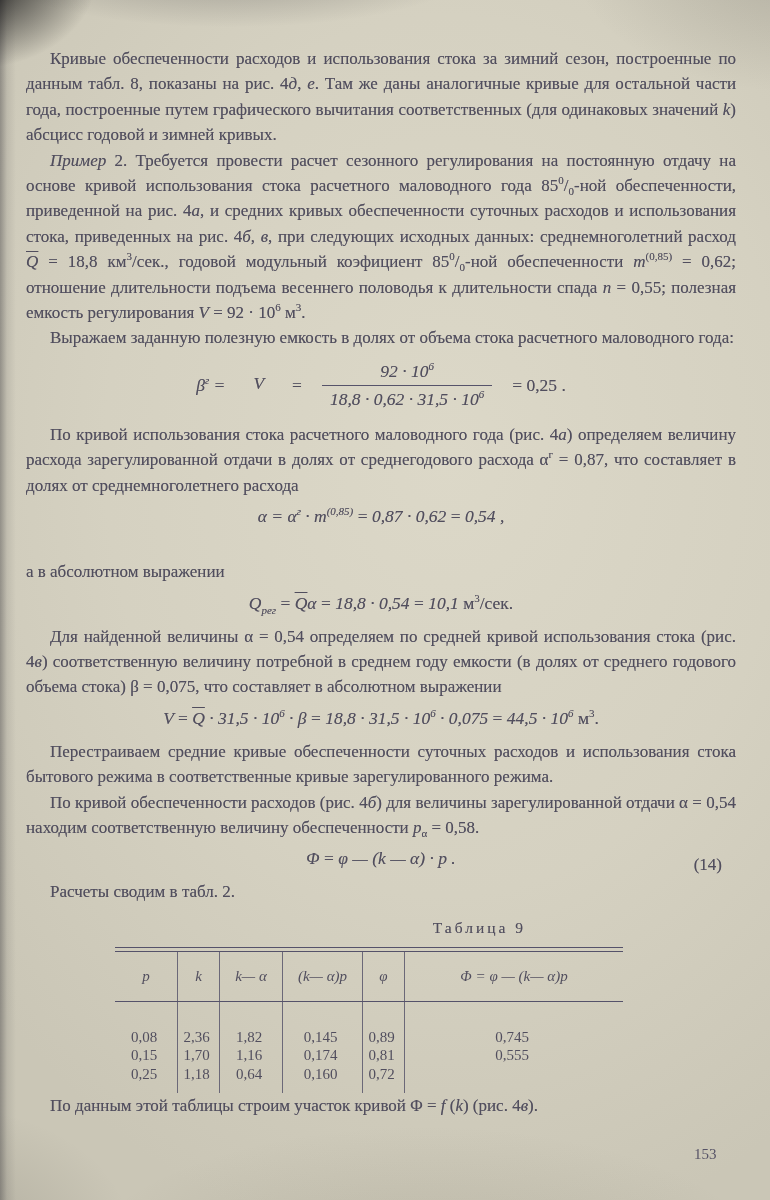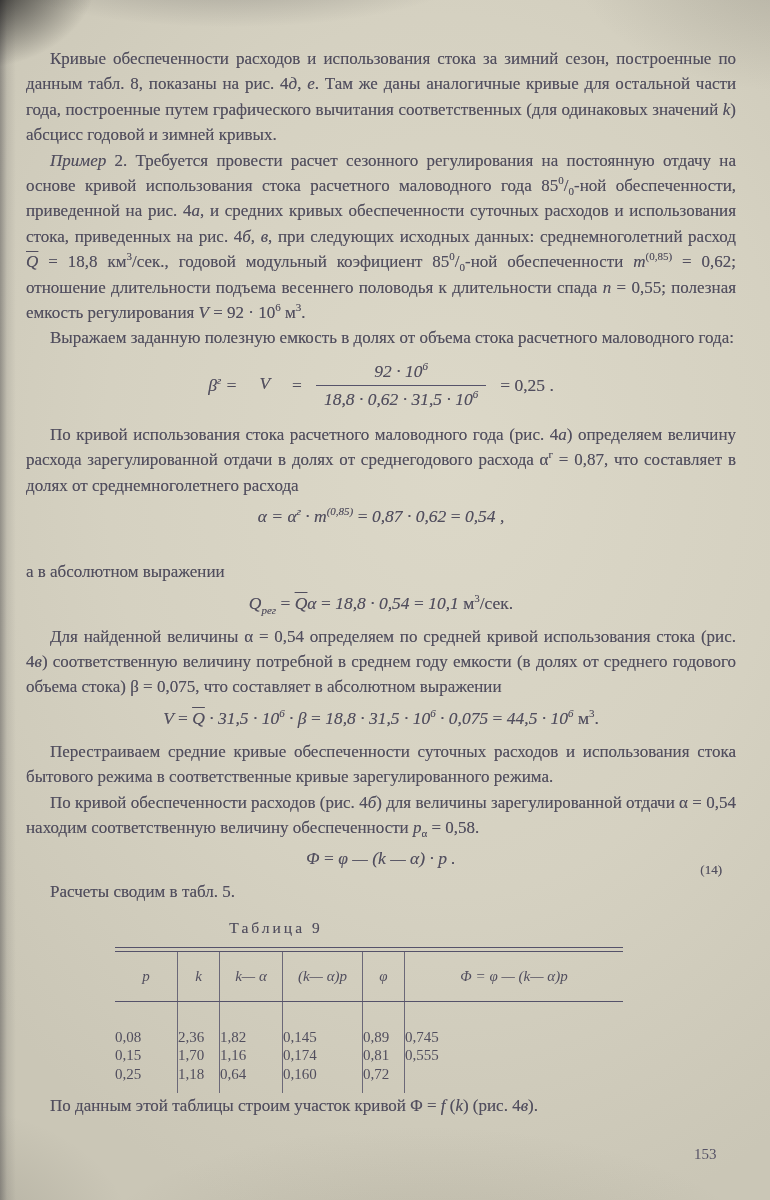--- a/index.html
+++ b/index.html
@@ -33,51 +33,51 @@
   sub{font-size:11px;line-height:0;}
   .ov{text-decoration:overline;}
   .formula{
     text-align:center;
     font-size:17.5px;
     font-style:italic;
     text-shadow:0 0 0.5px rgba(81,78,94,0.5);
   }
   .formula .up{font-style:normal;}
   .f-row{
-    display:flex;justify-content:center;align-items:center;gap:14px;
+    display:flex;justify-content:center;align-items:center;gap:20px;
     margin:10px 0 12px 0;
   }
   .frac{display:inline-block;text-align:center;vertical-align:middle;}
   .frac .num{padding:0 8px 3px 8px;}
   .frac .den{border-top:1.2px solid #56536a;padding:3px 8px 0 8px;}
   .f-line{margin:8px 0 10px 0;position:relative;text-align:center;}
   .eqnum{
-    position:absolute;right:14px;top:14px;font-style:normal;font-size:13px;
+    position:absolute;right:14px;top:7px;font-style:normal;font-size:17px;
   }
   .tbl-caption{
     margin:14px 210px 10px 0;
-    text-align:center;
+    text-align:right;
     font-size:15.5px;
     letter-spacing:3px;
     text-shadow:0 0 0.5px rgba(81,78,94,0.5);
   }
   .table-wrap{margin-left:89px;width:508px;font-size:15px;}
   .rule-double{height:3px;border-top:1.8px solid #55526a;border-bottom:1px solid #55526a;}
   .rule-heavy{border-top:1.8px solid #55526a;}
   .tbl-grid{display:grid;grid-template-columns:63px 42px 63px 80px 42px 218px;}
   .tbl-grid .cell{
     text-align:center;
     font-style:italic;
   }
   .hdr .cell{
     display:flex;align-items:center;justify-content:center;
     height:49px;
   }
   .hdr .cell.sep, .bdy .col.sep{border-right:1px solid #6b6878;}
-  .bdy .col{padding:26px 4px 10px 0;font-style:normal;}
+  .bdy .col{padding:26px 4px 10px 0;font-style:normal;text-align:center;}
   .bdy .col div{height:18.5px;line-height:18.5px;}
   .after-table{margin-top:18px;}
   .page-number{
     position:absolute;
     top:1146px;left:694px;
     font-size:15px;
     color:#565366;
   }
   .page{position:relative;width:770px;height:920px;}
 </style>
@@ -121,21 +121,21 @@
     <p class="body-par">Перестраиваем средние кривые обеспеченности суточных расходов и использования стока бытового режима в соответственные кривые зарегулированного режима.</p>
 
     <p class="body-par">По кривой обеспеченности расходов (рис. 4<i>б</i>) для величины зарегулированной отдачи α = 0,54 находим соответственную величину обеспеченности <i>p</i><sub>α</sub> = 0,58.</p>
 
 
     <div class="formula f-line">
       <span>Φ <span class="up">=</span> φ — (k — α) · p .</span>
       <span class="eqnum">(14)</span>
     </div>
 
-    <p class="body-par">Расчеты сводим в табл. 5.</p>
+    <p class="body-par">Расчеты сводим в табл. 2.</p>
 
     <div class="tbl-caption">Таблица 9</div>
 
     <div class="table-wrap">
       <div class="rule-double"></div>
       <div class="tbl-grid hdr">
         <div class="cell sep">
             <i>p</i>
           </div>
         <div class="cell sep">

